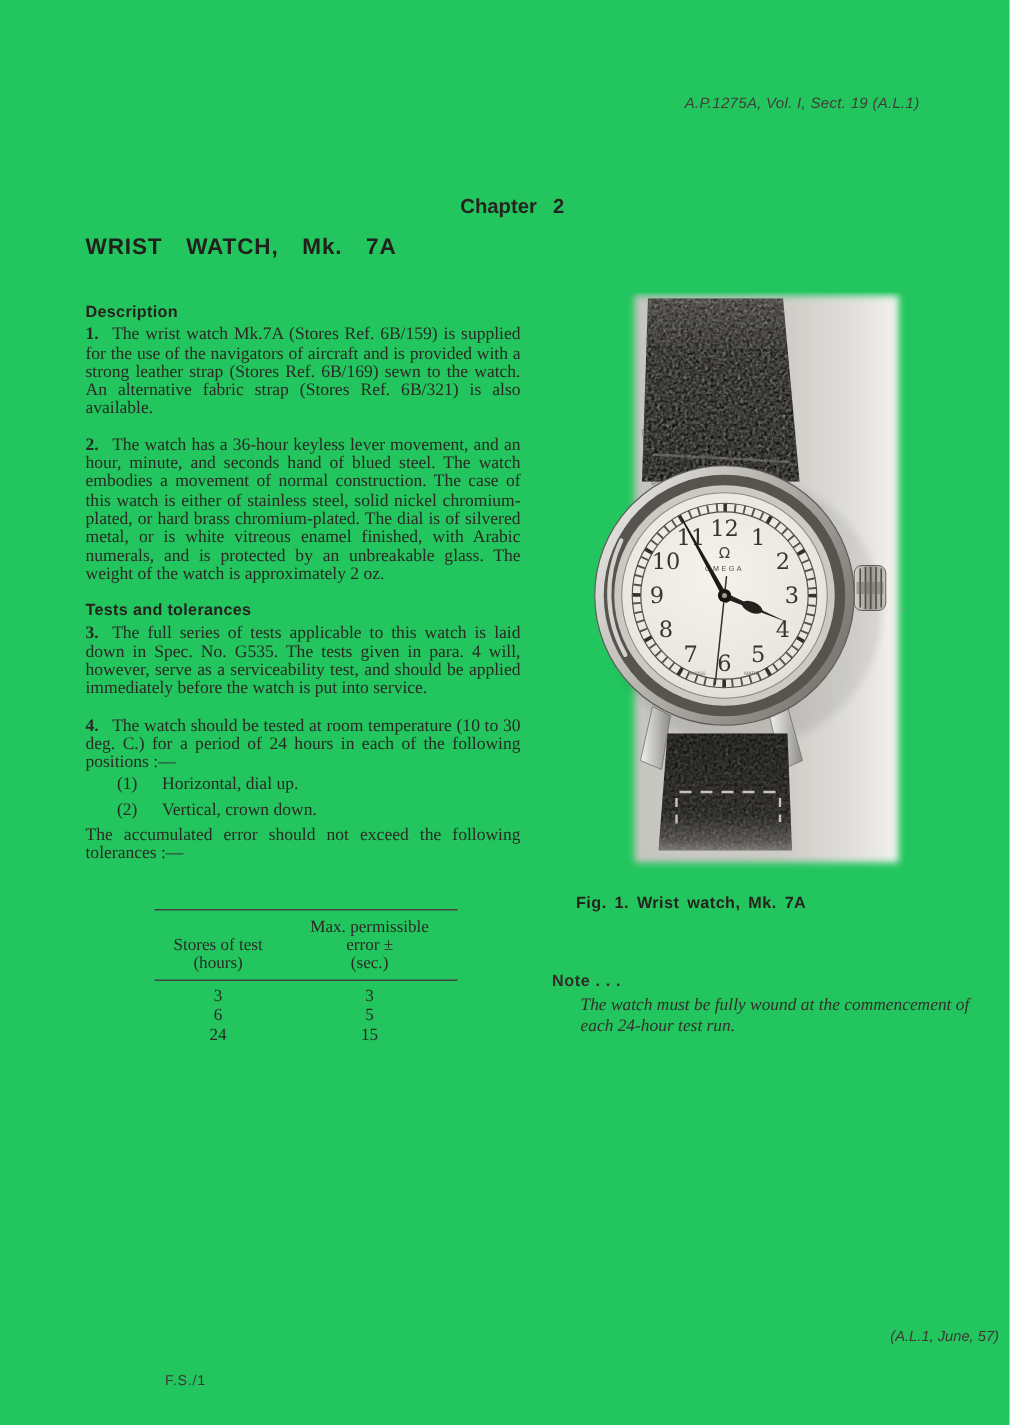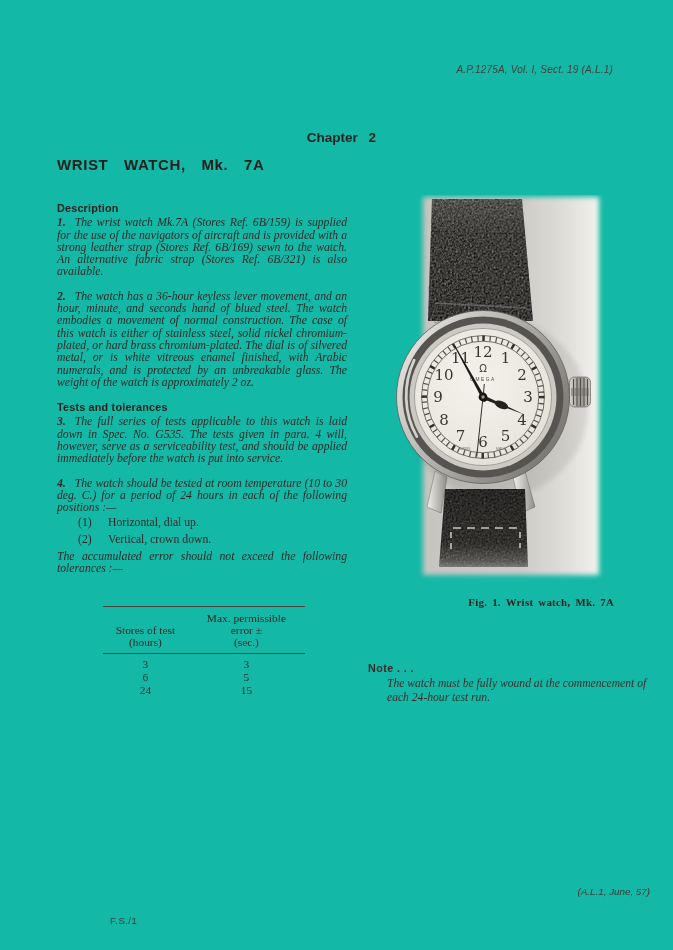--- a/index.html
+++ b/index.html
@@ -1,18 +1,18 @@
 <!DOCTYPE html>
 <html><head>
 <meta charset="utf-8">
 <style>
   html,body{margin:0;padding:0;background:#e9e8e4;}
   .page{
     position:relative; width:673px; height:950px; overflow:hidden;
-    background:#14b8a6;
+    background:#22c55e;
     font-family:"Liberation Serif", serif;
     color:#2c2925;
     box-shadow:0 0 6px rgba(0,0,0,.25);
   }
 
   .ref{
     position:absolute; top:64px; right:60px;
     font-family:"Liberation Sans", sans-serif;
     font-style:italic; font-size:10px; color:#413e39; letter-spacing:.2px;
   }
@@ -28,21 +28,21 @@
   }
 
   .col{
     position:absolute; left:57px; top:202px; width:290px;
     font-size:11.7px; line-height:12.3px;
   }
   .col h3{
     font-family:"Liberation Sans", sans-serif; font-weight:bold;
     font-size:10.8px; margin:0 0 3px 0; color:#26231f; letter-spacing:.2px;
   }
-  .col p{margin:0 0 12px 0; text-align:justify;font-style:italic;}
+  .col p{margin:0 0 12px 0; text-align:justify;}
   .col p .pnum{font-weight:bold; margin-right:9px;}
   .sect-gap{margin-top:14px;}
   .li{display:flex; margin:1px 0 4px 0; line-height:13.5px;}
   .li .n{width:30px; margin-left:21px; flex:none;}
   .cont{margin-bottom:0 !important;}
 
   .ttable{
     position:absolute; left:103px; top:606px; width:202px;
     border-top:1.2px solid #45423c;
     font-size:11.4px; line-height:12.2px; text-align:center;
@@ -53,37 +53,37 @@
     padding:5px 0 4px 0;
   }
   .ttable .c1{width:42%;}
   .ttable .c2{width:58%;}
   .ttable .tr{display:flex; line-height:13.2px;}
   .ttable .tbody{padding-top:4px;}
 
   .photo{position:absolute; left:395px; top:195px; width:222px; height:385px;}
 
   .figcap{
-    position:absolute; top:596px; left:384px; width:230px; text-align:right;
-    font-family:Liberation Serif, serif; font-weight:bold;
+    position:absolute; top:596px; left:384px; width:230px; text-align:left;
+    font-family:Liberation Sans, sans-serif; font-weight:bold;
     font-size:10.8px; letter-spacing:.3px; word-spacing:2px; color:#26231f;
   }
 
-  .note{position:absolute; left:368px; top:662px; width:288px;}
+  .note{position:absolute; left:368px; top:648px; width:288px;}
   .note h4{
     font-family:"Liberation Sans", sans-serif; font-weight:bold;
     font-size:10.8px; margin:0; color:#302d28; letter-spacing:.4px;
   }
   .note p{
     margin:3px 0 0 19px; width:262px;
     font-style:italic; font-size:11.6px; line-height:14px; color:#34302b;
   }
 
   .amendment{
-    position:absolute; top:886px; right:23px;
+    position:absolute; top:886px; right:7px;
     font-family:"Liberation Sans", sans-serif; font-style:italic;
     font-size:9.8px; color:#3c3934;
   }
   .restricted{
     position:absolute; top:899px; left:0; width:622px; text-align:center;
     font-family:"Liberation Sans", sans-serif; font-weight:bold;
     font-size:11.5px; letter-spacing:4.5px; color:#23211d;
   }
   .folio{
     position:absolute; top:915px; left:66px;

